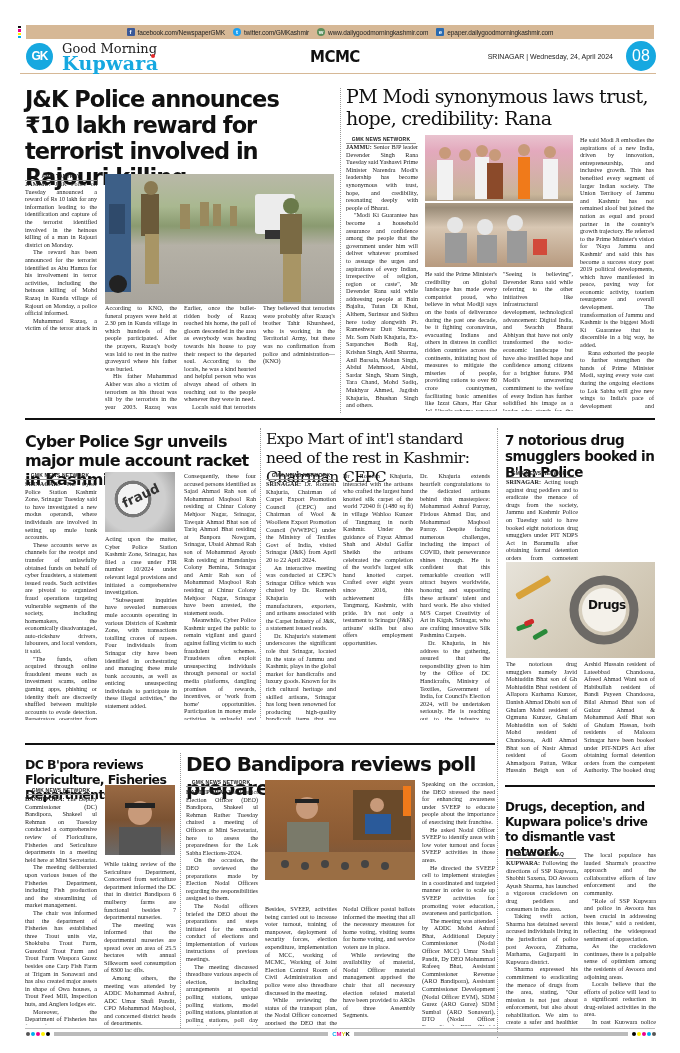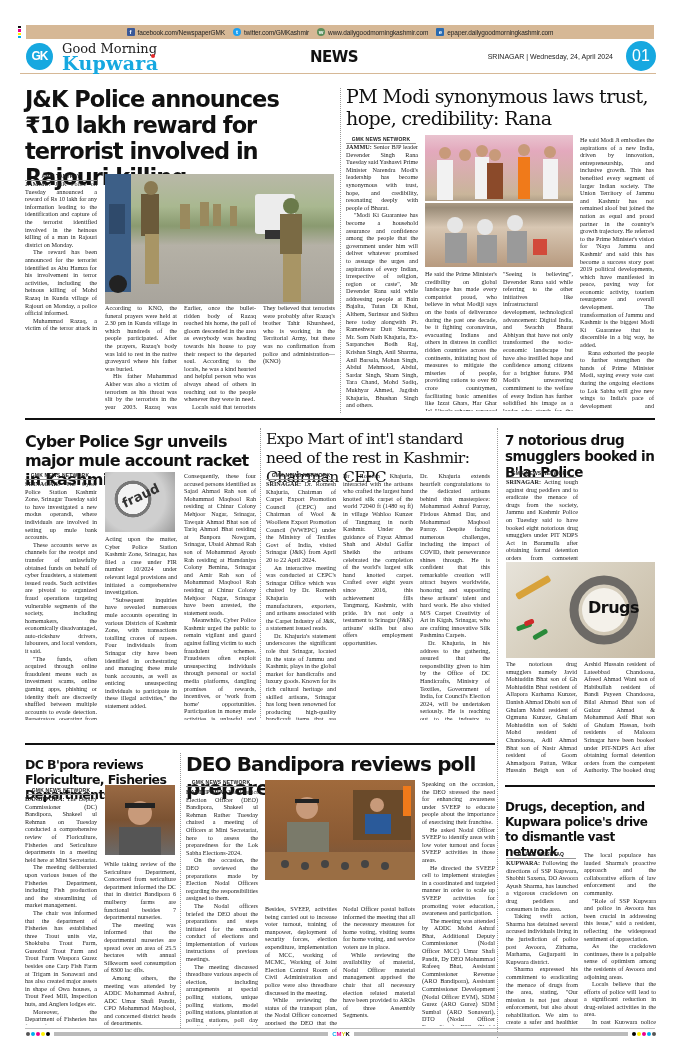--- a/index.html
+++ b/index.html
@@ -62,23 +62,23 @@
       <span class="ico ep">e</span>
       <span>epaper.dailygoodmorningkashmir.com</span>
     </span>
 </div>
 
 <div class="abs masthead">
   <div class="logo-circle">GK</div>
   <div class="logo-gm">Good Morning</div>
   <div class="logo-k">Kupwara</div>
   <div class="logo-dot"></div>
-  <div class="section">NEWS</div>
+  <div class="section">MCMC</div>
   <div class="dateline">SRINAGAR | Wednesday, 24, April 2024</div>
-  <div class="pgno">01</div>
+  <div class="pgno">08</div>
 </div>
 
 <div class="abs hl" style="left:25px;top:86px;width:300px;font-size:22.5px;line-height:26px;letter-spacing:-1px">J&amp;K Police announces ₹10 lakh reward for terrorist involved in Rajouri killing</div>
 <div class="abs byline" style="left:25px;top:173px;width:72px">AMIT TANTRAY</div>
 <div class="abs img" style="left:105px;top:174px;width:229px;height:130px;background:linear-gradient(180deg,#b9b8a8 0%,#a9b890 25%,#8a9a70 40%,#b5b1a6 55%,#a8a49c 100%)">
   <svg width="229" height="130" viewBox="0 0 229 130">
     <rect x="0" y="0" width="26" height="118" fill="#3d5f87"></rect>
     <rect x="4" y="30" width="16" height="30" fill="#2f4a6b"></rect>
     <circle cx="13" cy="110" r="9" fill="#222"></circle>
     <rect x="150" y="20" width="40" height="40" rx="3" fill="#ececec"></rect>
@@ -222,21 +222,21 @@
     <g fill="#2a8a3a">
         <rect x="10" y="62" width="16" height="5" rx="2" transform="rotate(-20 18 64)"></rect>
         <rect x="26" y="70" width="16" height="5" rx="2" transform="rotate(-30 34 72)"></rect>
       </g>
     <g fill="#d02a2a">
         <rect x="18" y="58" width="10" height="5" rx="2" transform="rotate(-20 23 60)"></rect>
       </g>
     <circle cx="98" cy="48" r="30" fill="none" stroke="#6d6a66" stroke-width="9"></circle>
     <circle cx="98" cy="48" r="22" fill="#f4f1ea"></circle>
   </svg>
-  <div style="position:absolute;left:82px;top:36px;font-family:'DejaVu Sans',sans-serif;font-weight:bold;font-size:16px;color:#111;letter-spacing:-.5px">Drugs</div>
+  <div style="position:absolute;left:82px;top:36px;font-family:'DejaVu Sans',sans-serif;font-weight:bold;font-size:12px;color:#111;letter-spacing:-.5px">Drugs</div>
 </div>
 <div class="abs body" style="left:506px;top:660px;width:149px;height:120px;column-count:2;column-gap:7px">
   <p>The notorious drug smugglers namely Javid Mohiuddin Bhat son of Gh Mohiuddin Bhat resident of Allapora Karhama Kunzer, Danish Ahmad Dhobi son of Ghulam Mohd resident of Ogmuna Kunzer, Ghulam Mohiuddin son of Sakhi Mohd resident of Chandoosa, Adil Ahmad Bhat son of Nasir Ahmad resident of Goom Ahmadpora Pattan, Wikar Hussain Beigh son of Arshid Hussain resident of Lateebbad Chandoosa, Afreed Ahmad Wani son of Habibullah resident of Bandi Payeen Chandoosa, Bilal Ahmad Bhat son of Gulzar Ahmad &amp; Mohammad Asif Bhat son of Ghulam Hassan, both residents of Maloora Srinagar have been booked under PIT-NDPS Act after obtaining formal detention orders from the competent Authority. The booked drug smugglers have been detained and subsequently lodged in Central Jail Kot Balwal Jammu, a police spokesman said in a statement issued.</p>
 
 </div>
 <div class="abs body" style="left:585px;top:470px;width:72px;height:90px"></div>
 
 <div class="abs rule" style="left:25px;top:743px;width:470px;height:2px"></div>
 <div class="abs rule" style="left:505px;top:785px;width:150px;height:1.5px"></div>
 

